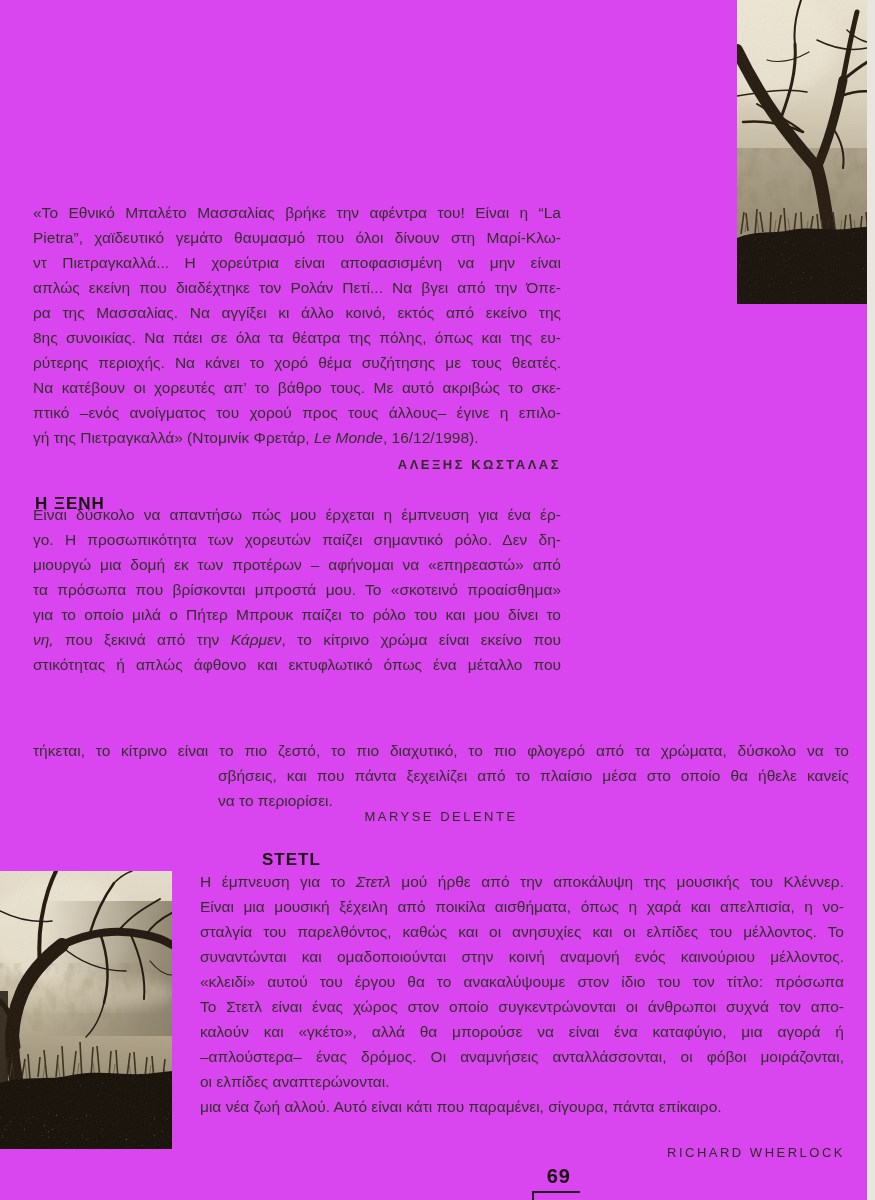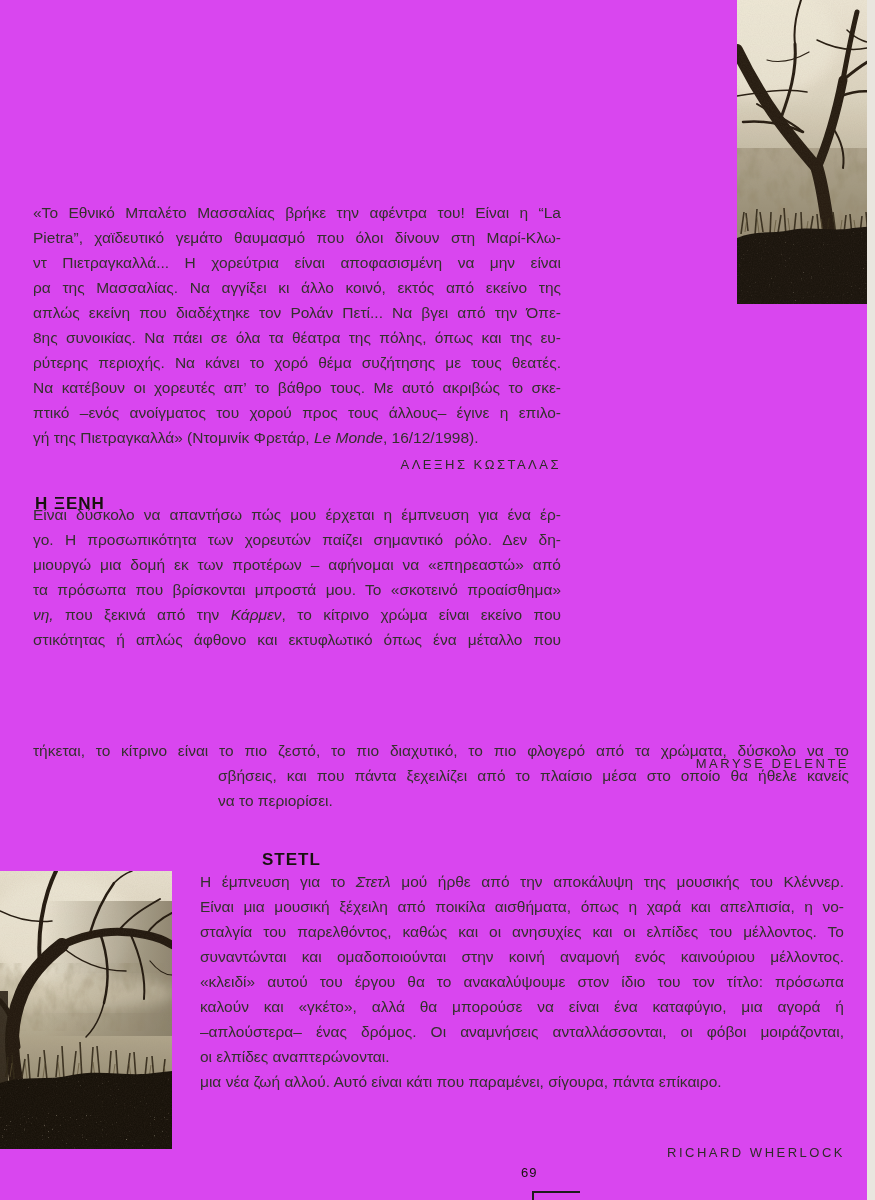--- a/index.html
+++ b/index.html
@@ -33,23 +33,23 @@
     color:#17130e;
   }
   .attribution{
     font-size:13px;
     letter-spacing:2.5px;
     color:#2f2c28;
   }
   .pagenum{
     position:absolute;
     left:521px;top:1165px;width:50px;
-    text-align:left;
-    font-weight:normal;
-    font-size:13px;
+    text-align:right;
+    font-weight:bold;
+    font-size:20px;
     letter-spacing:1px;
     color:#17130e;
   }
   .corner-mark{
     position:absolute;
     left:532px;top:1191px;
     width:46px;height:9px;
     border-top:2px solid #1c1c1c;
     border-left:2px solid #1c1c1c;
   }
@@ -171,51 +171,53 @@
       <rect x="0" y="0" width="172" height="278" filter="url(#f-grain)" opacity="0.25"></rect>
       <rect x="0" y="0" width="172" height="278" fill="#7c6a48" opacity="0.05"></rect>
     </svg>
   </figure>
 
   <div id="blocks">
       <div class="block" style="left: 33px; top: 200px; width: 528px;">
         <div class="line"><span>«Το Εθνικό Μπαλέτο Μασσαλίας βρήκε την αφέντρα του! Είναι η “La</span></div>
         <div class="line"><span>Pietra”, χαϊδευτικό γεμάτο θαυμασμό που όλοι δίνουν στη Μαρί-Κλω-</span></div>
         <div class="line"><span>ντ Πιετραγκαλλά... Η χορεύτρια είναι αποφασισμένη να μην είναι</span></div>
+        <div class="line"><span>απλώς εκείνη που διαδέχτηκε τον Ρολάν Πετί... Να βγει από την Όπε-</span></div>
         <div class="line"><span>ρα της Μασσαλίας. Να αγγίξει κι άλλο κοινό, εκτός από εκείνο της</span></div>
-        <div class="line"><span>απλώς εκείνη που διαδέχτηκε τον Ρολάν Πετί... Να βγει από την Όπε-</span></div>
         <div class="line"><span>8ης συνοικίας. Να πάει σε όλα τα θέατρα της πόλης, όπως και της ευ-</span></div>
         <div class="line"><span>ρύτερης περιοχής. Να κάνει το χορό θέμα συζήτησης με τους θεατές.</span></div>
         <div class="line"><span>Να κατέβουν οι χορευτές απ’ το βάθρο τους. Με αυτό ακριβώς το σκε-</span></div>
         <div class="line"><span>πτικό –ενός ανοίγματος του χορού προς τους άλλους– έγινε η επιλο-</span></div>
         <div class="line ragged"><span>γή της Πιετραγκαλλά» (Ντομινίκ Φρετάρ, </span><span class="it">Le Monde</span><span>, 16/12/1998).</span></div>
       </div>
-      <div class="block attribution" style="left: 33px; top: 452px; width: 528px; text-align: right;">ΑΛΕΞΗΣ ΚΩΣΤΑΛΑΣ</div>
+      <div class="block attribution" style="left: 33px; top: 452px; width: 528px; text-align: right; font-weight: bold;">ΑΛΕΞΗΣ ΚΩΣΤΑΛΑΣ</div>
       <div class="block heading" style="left: 35px; top: 491px;">Η ΞΕΝΗ</div>
       <div class="block" style="left: 33px; top: 502px; width: 528px;">
         <div class="line"><span>Είναι δύσκολο να απαντήσω πώς μου έρχεται η έμπνευση για ένα έρ-</span></div>
         <div class="line"><span>γο. Η προσωπικότητα των χορευτών παίζει σημαντικό ρόλο. Δεν δη-</span></div>
         <div class="line"><span>μιουργώ μια δομή εκ των προτέρων – αφήνομαι να «επηρεαστώ» από</span></div>
         <div class="line"><span>τα πρόσωπα που βρίσκονται μπροστά μου. Το «σκοτεινό προαίσθημα»</span></div>
+        <div class="line"><span>για το οποίο μιλά ο Πήτερ Μπρουκ παίζει το ρόλο του και μου δίνει το</span></div>
         <div class="line"><span class="it">νη,</span><span> που ξεκινά από την </span><span class="it">Κάρμεν</span><span>, το κίτρινο χρώμα είναι εκείνο που</span></div>
         <div class="line"><span>στικότητας ή απλώς άφθονο και εκτυφλωτικό όπως ένα μέταλλο που</span></div>
       </div>
       <div class="block" style="left: 33px; top: 738px; width: 816px;">
         <div class="line"><span>τήκεται, το κίτρινο είναι το πιο ζεστό, το πιο διαχυτικό, το πιο φλογερό από τα χρώματα, δύσκολο να το</span></div>
         <div class="line" style="padding-left: 185px;"><span>σβήσεις, και που πάντα ξεχειλίζει από το πλαίσιο μέσα στο οποίο θα ήθελε κανείς</span></div>
         <div class="line ragged" style="padding-left: 185px;"><span>να το περιορίσει.</span></div>
       </div>
-      <div class="block attribution" style="left: 33px; top: 751px; width: 816px; text-align: right;">MARYSE DELENTE</div>
+      <div class="block attribution" style="left: 33px; top: 804px; width: 816px; text-align: center;">MARYSE DELENTE</div>
       <div class="block heading" style="left: 218px; top: 847px; margin-left: 44px;">STETL</div>
       <div class="block" style="left: 200px; top: 869px; width: 644px;">
         <div class="line"><span>Η έμπνευση για το </span><span class="it">Στετλ</span><span> μού ήρθε από την αποκάλυψη της μουσικής του Κλέννερ.</span></div>
         <div class="line"><span>Είναι μια μουσική ξέχειλη από ποικίλα αισθήματα, όπως η χαρά και απελπισία, η νο-</span></div>
         <div class="line"><span>σταλγία του παρελθόντος, καθώς και οι ανησυχίες και οι ελπίδες του μέλλοντος. Το</span></div>
         <div class="line"><span>συναντώνται και ομαδοποιούνται στην κοινή αναμονή ενός καινούριου μέλλοντος.</span></div>
         <div class="line"><span>«κλειδί» αυτού του έργου θα το ανακαλύψουμε στον ίδιο του τον τίτλο: πρόσωπα</span></div>
+        <div class="line"><span>Το Στετλ είναι ένας χώρος στον οποίο συγκεντρώνονται οι άνθρωποι συχνά τον απο-</span></div>
         <div class="line"><span>καλούν και «γκέτο», αλλά θα μπορούσε να είναι ένα καταφύγιο, μια αγορά ή</span></div>
         <div class="line"><span>–απλούστερα– ένας δρόμος. Οι αναμνήσεις ανταλλάσσονται, οι φόβοι μοιράζονται,</span></div>
         <div class="line ragged"><span>οι ελπίδες αναπτερώνονται.</span></div>
         <div class="line ragged"><span>μια νέα ζωή αλλού. Αυτό είναι κάτι που παραμένει, σίγουρα, πάντα επίκαιρο.</span></div>
       </div>
       <div class="block attribution" style="left: 218px; top: 1140px; width: 627px; text-align: right;">RICHARD WHERLOCK</div>
     </div>
 
   <div class="pagenum">69</div>
   <div class="corner-mark"></div>

